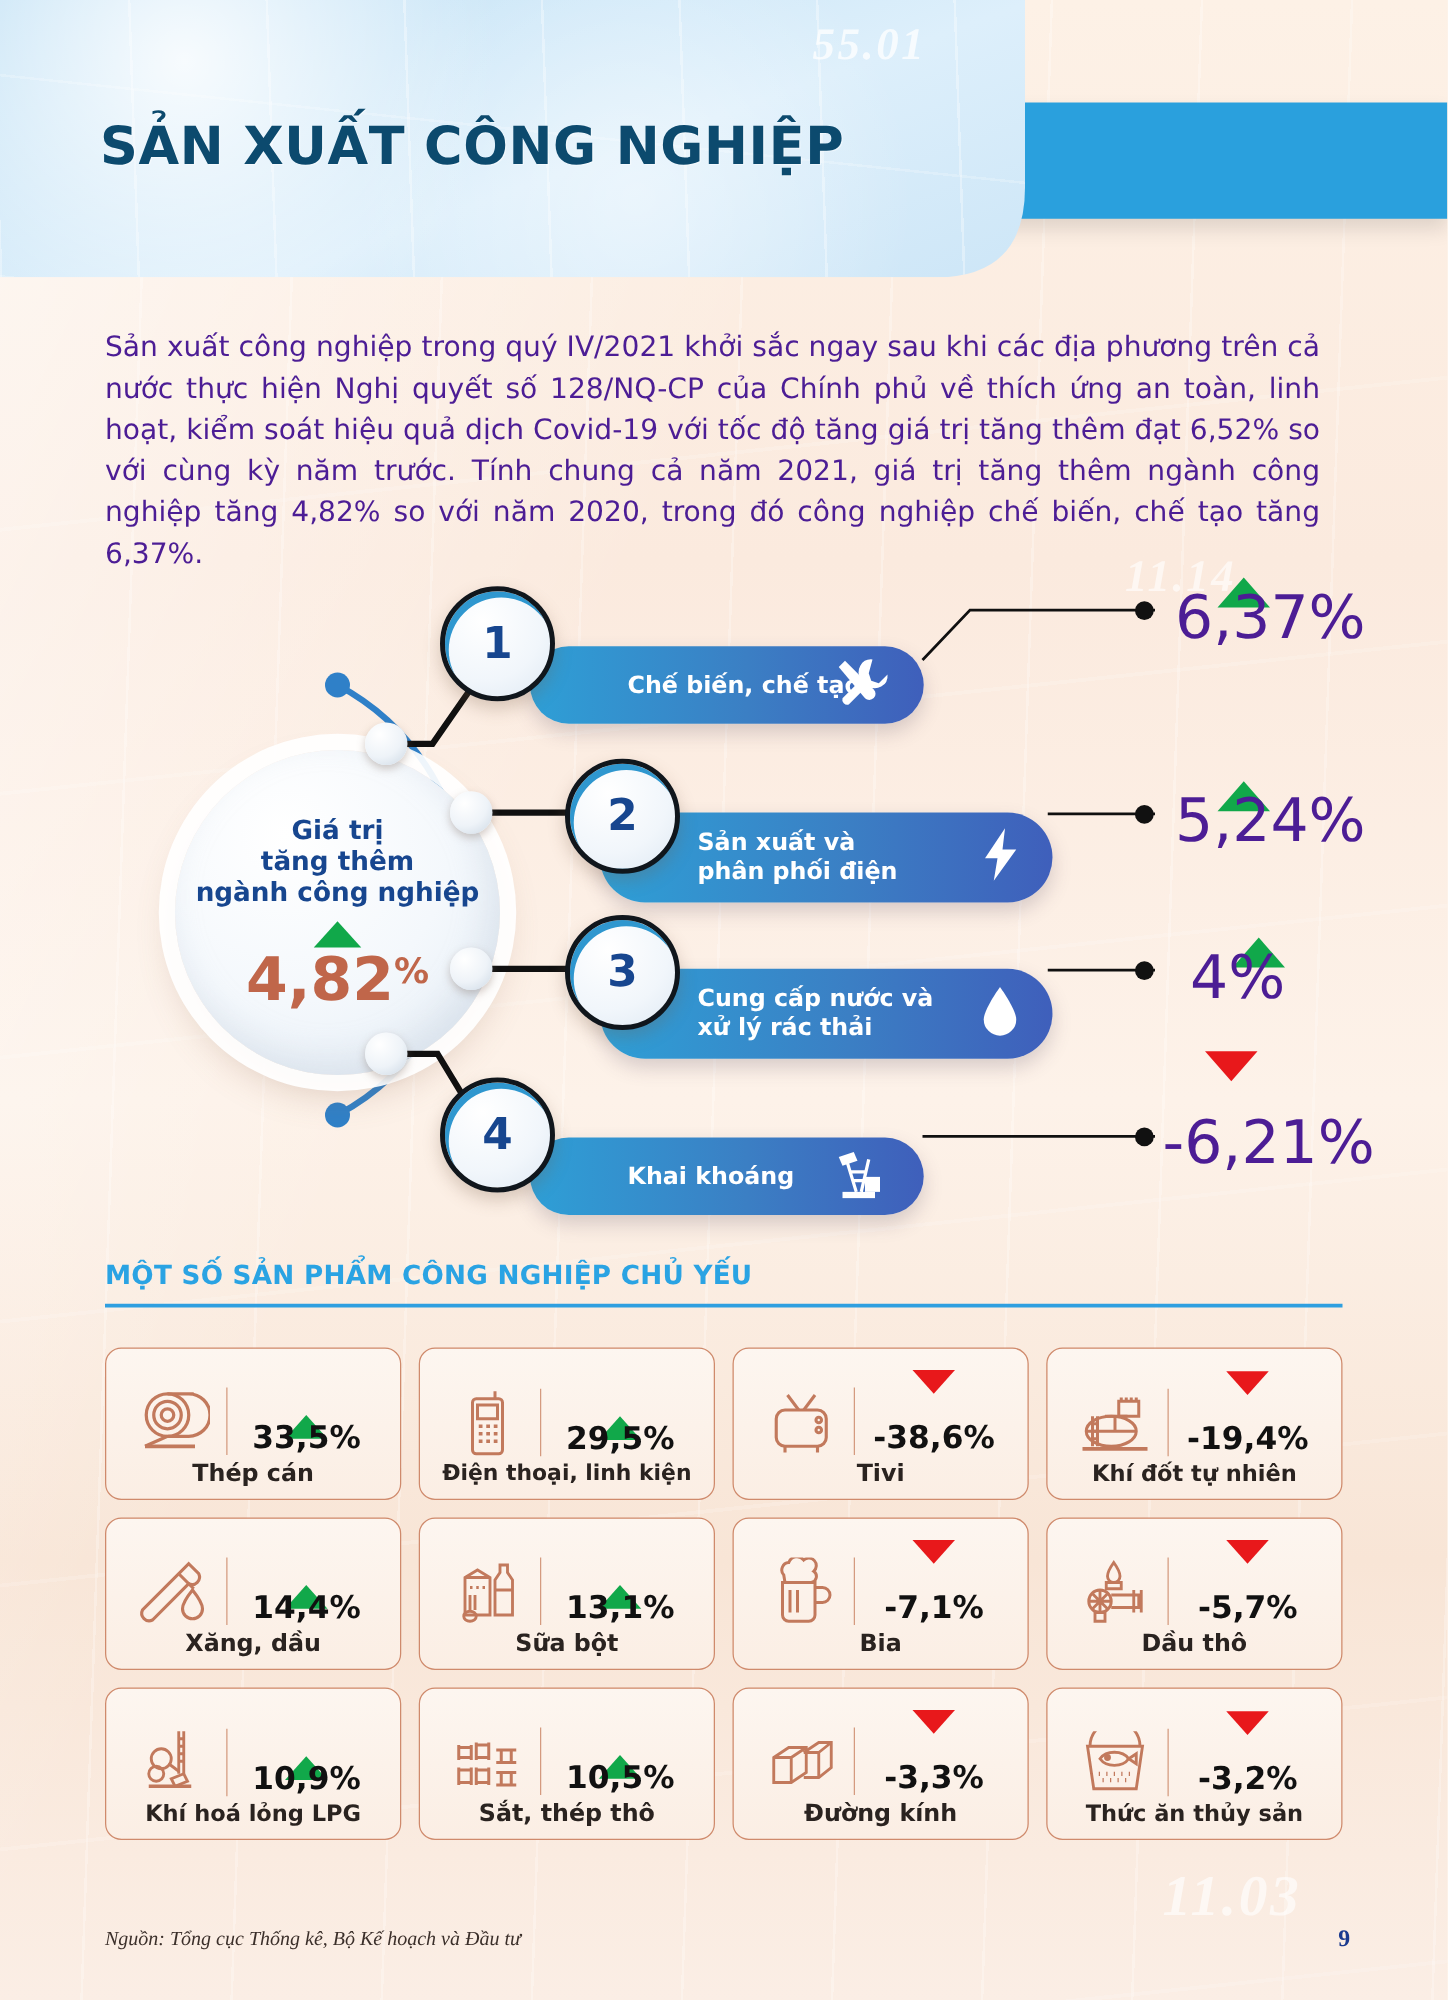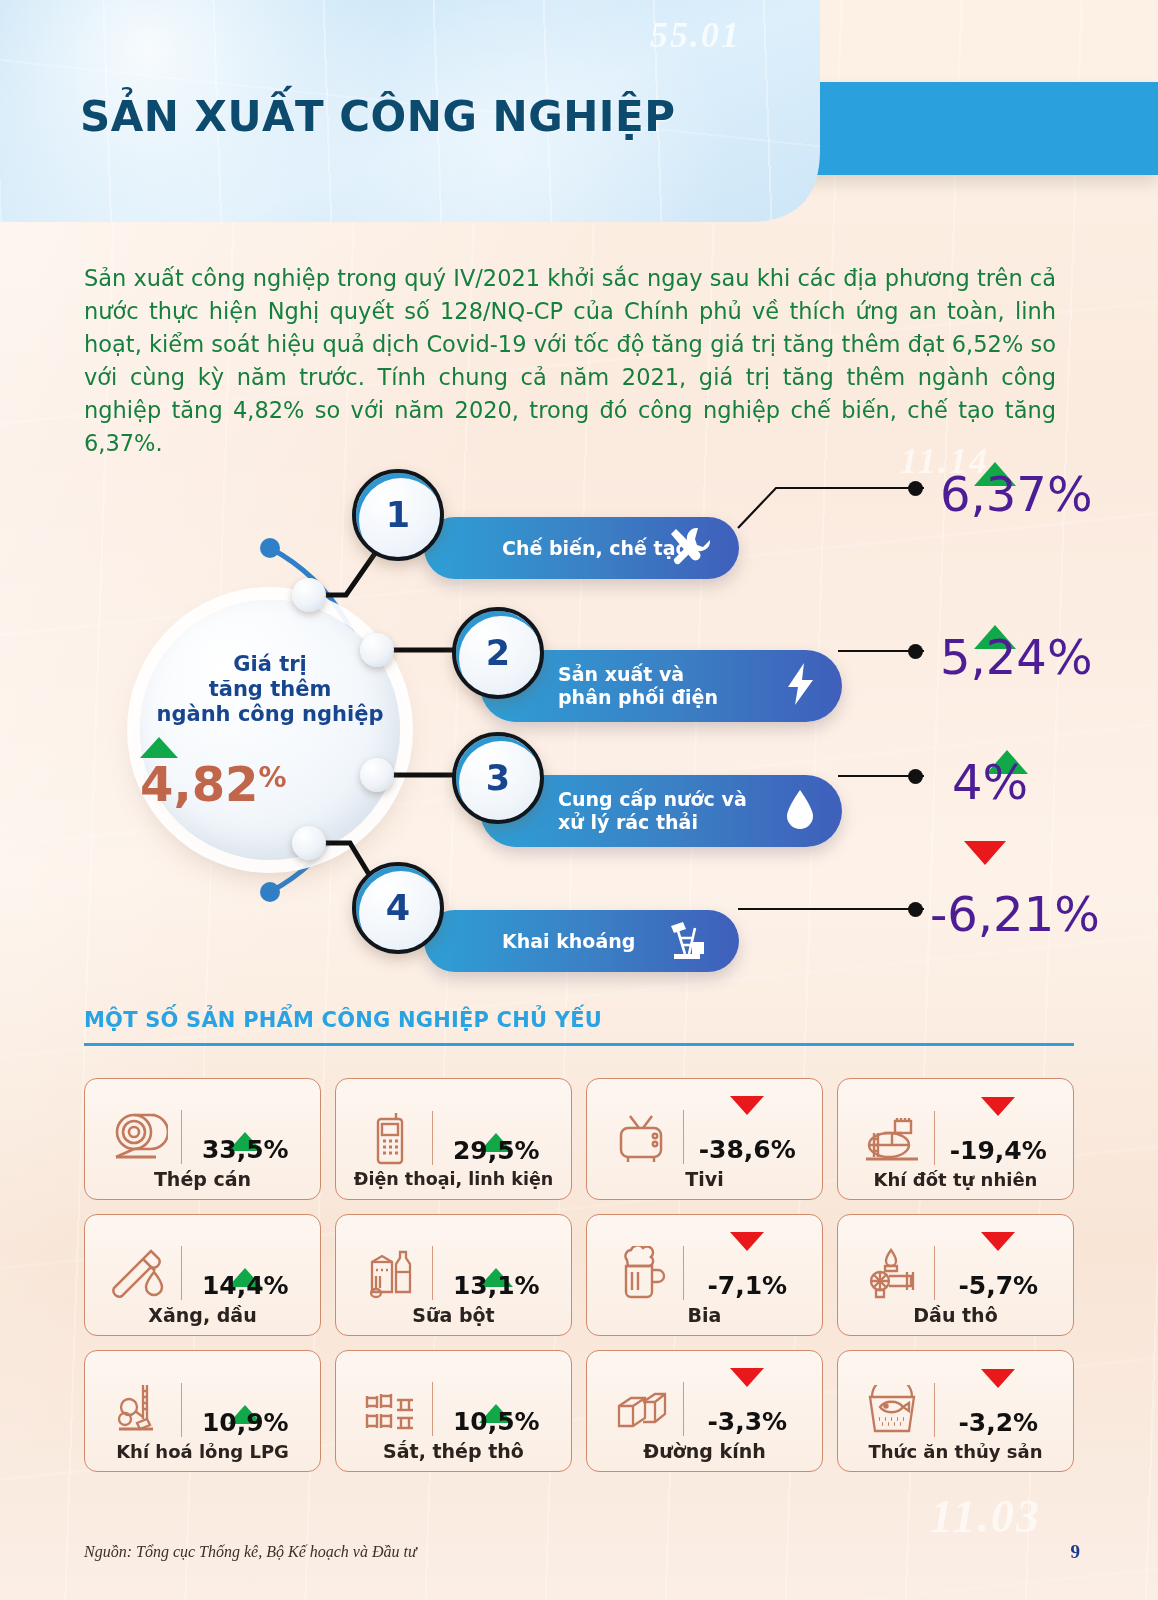--- a/index.html
+++ b/index.html
@@ -63,38 +63,38 @@
   .header-title {
     position:absolute; left:80px; top:92px; z-index:4;
     font-size:42px; font-weight:800; color:#0c4a6e; letter-spacing:.5px;
     font-family:"DejaVu Sans", sans-serif;
     text-shadow: 1px 1px 0 rgba(255,255,255,.45);
   }
 
   
   .intro {
     position:absolute; left:84px; top:262px; width:972px;
-    font-size:22.5px; line-height:33px; color:#15803d; text-align:justify;
+    font-size:22.5px; line-height:33px; color:#4c1d95; text-align:justify;
     font-family:"DejaVu Sans", sans-serif;
   }
 
   
   .diagram { position:absolute; left:0; top:440px; width:1158px; height:540px; }
 
   .arc-svg { position:absolute; left:120px; top:0px; width:460px; height:500px; }
 
   .hub {
     position:absolute; left:140px; top:160px; width:260px; height:260px;
     border-radius:50%;
     background: radial-gradient(circle at 34% 26%, #ffffff 0%, #f4f8fc 52%, #e3ecf5 100%);
     box-shadow:
       0 0 0 13px rgba(255,255,255,.92),
       0 14px 30px rgba(150,110,85,.30),
       inset -8px -12px 26px rgba(190,200,215,.35);
-    display:flex; flex-direction:column; justify-content:center;
+    display:flex; flex-direction:column; align-items:center; justify-content:center;
   }
   .hub-title {
     font-size:21px; font-weight:800; color:#17468f; line-height:25px; text-align:center;
     font-family:"DejaVu Sans", sans-serif;
   }
   .hub-tri { margin-top:10px; }
   .hub-val {
     font-size:48px; font-weight:800; color:#c0664a; line-height:1;
     font-family:"DejaVu Sans", sans-serif; margin-top:2px;
   }

